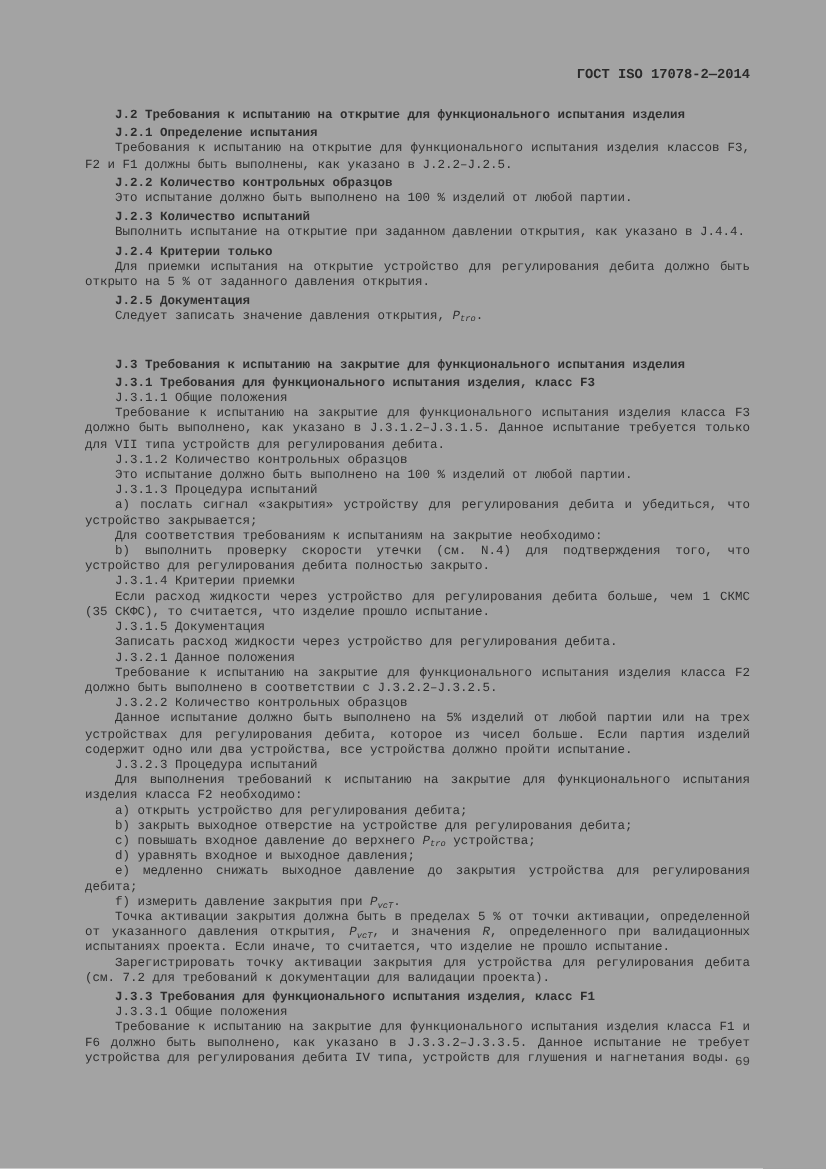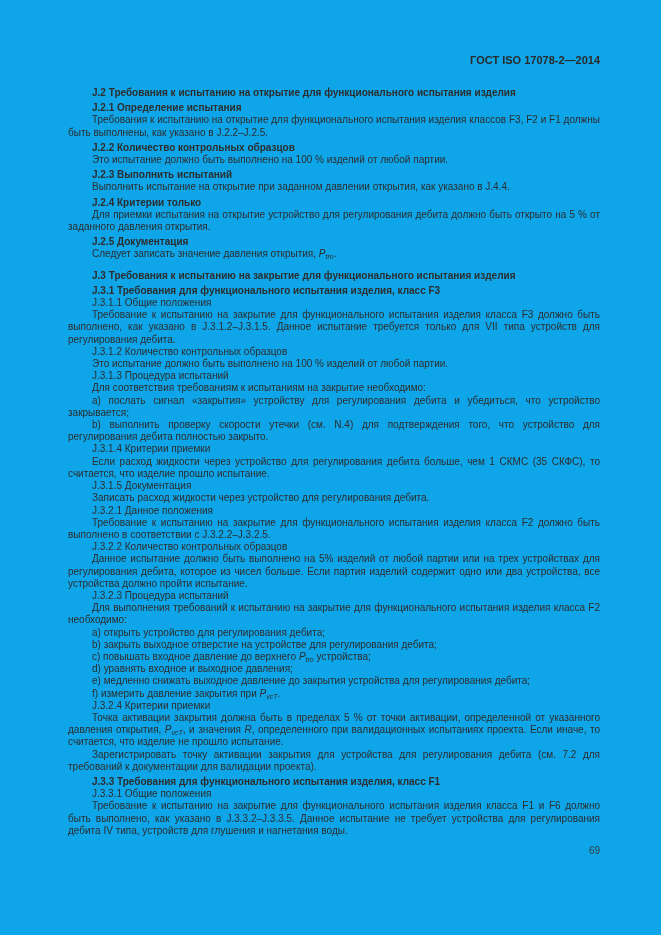--- a/index.html
+++ b/index.html
@@ -4,22 +4,22 @@
 <style>
   html, body {
     margin: 0;
     padding: 0;
     background: #ffffff;
   }
   .page {
     position: relative;
     width: 661px;
     height: 935px;
-    background: #0ea5e9;
-    font-family: Liberation Sans, sans-serif;
+    background: #a3a3a3;
+    font-family: Liberation Mono, monospace;
     color: #2d2d2d;
     overflow: hidden;
   }
   .doc-header {
     position: absolute;
     top: 54px;
     left: 68px;
     right: 61px;
     text-align: right;
     font-weight: bold;
@@ -33,21 +33,21 @@
     left: 68px;
     right: 61px;
     font-size: 10px;
     line-height: 12.2px;
     text-align: justify;
   }
   .blk {
     margin: 0;
     text-indent: 24px;
   }
-  .blk.h2 { font-weight: bold; margin-top: 9px; }
+  .blk.h2 { font-weight: bold; margin-top: 26px; }
   .blk.h3 { font-weight: bold; margin-top: 3px; }
   .blk.h4 { font-weight: normal; }
   .content > .blk:first-child { margin-top: 0; }
   .pvar i { font-style: italic; }
   sub {
     font-size: 7px;
     font-style: italic;
     line-height: 0;
     vertical-align: -2px;
   }
@@ -66,53 +66,52 @@
   <div class="doc-header">
     <span>ГОСТ ISO 17078-2—2014</span>
   </div>
 
   <div class="content">
       <p class="blk h2">J.2 Требования к испытанию на открытие для функционального испытания изделия</p>
       <p class="blk h3">J.2.1 Определение испытания</p>
       <p class="blk p">Требования к испытанию на открытие для функционального испытания изделия классов F3, F2 и F1 должны быть выполнены, как указано в J.2.2–J.2.5.</p>
       <p class="blk h3">J.2.2 Количество контрольных образцов</p>
       <p class="blk p">Это испытание должно быть выполнено на 100 % изделий от любой партии.</p>
-      <p class="blk h3">J.2.3 Выполнить испытаний</p>
+      <p class="blk h3">J.2.3 Количество испытаний</p>
       <p class="blk p">Выполнить испытание на открытие при заданном давлении открытия, как указано в J.4.4.</p>
       <p class="blk h3">J.2.4 Критерии только</p>
       <p class="blk p">Для приемки испытания на открытие устройство для регулирования дебита должно быть открыто на 5 % от заданного давления открытия.</p>
       <p class="blk h3">J.2.5 Документация</p>
       <p class="blk p">Следует записать значение давления открытия, <span class="pvar"><i>P</i><sub>tro</sub></span>.</p>
       <p class="blk h2">J.3 Требования к испытанию на закрытие для функционального испытания изделия</p>
       <p class="blk h3">J.3.1 Требования для функционального испытания изделия, класс F3</p>
       <p class="blk h4">J.3.1.1 Общие положения</p>
       <p class="blk p">Требование к испытанию на закрытие для функционального испытания изделия класса F3 должно быть выполнено, как указано в J.3.1.2–J.3.1.5. Данное испытание требуется только для VII типа устройств для регулирования дебита.</p>
       <p class="blk h4">J.3.1.2 Количество контрольных образцов</p>
       <p class="blk p">Это испытание должно быть выполнено на 100 % изделий от любой партии.</p>
       <p class="blk h4">J.3.1.3 Процедура испытаний</p>
+      <p class="blk li">a) послать сигнал «закрытия» устройству для регулирования дебита и убедиться, что устройство закрывается;</p>
       <p class="blk p">Для соответствия требованиям к испытаниям на закрытие необходимо:</p>
-      <p class="blk li">a) послать сигнал «закрытия» устройству для регулирования дебита и убедиться, что устройство закрывается;</p>
       <p class="blk li">b) выполнить проверку скорости утечки (см. N.4) для подтверждения того, что устройство для регулирования дебита полностью закрыто.</p>
       <p class="blk h4">J.3.1.4 Критерии приемки</p>
       <p class="blk p">Если расход жидкости через устройство для регулирования дебита больше, чем 1 СКМС (35 СКФС), то считается, что изделие прошло испытание.</p>
       <p class="blk h4">J.3.1.5 Документация</p>
       <p class="blk p">Записать расход жидкости через устройство для регулирования дебита.</p>
       <p class="blk h4">J.3.2.1 Данное положения</p>
       <p class="blk p">Требование к испытанию на закрытие для функционального испытания изделия класса F2 должно быть выполнено в соответствии с J.3.2.2–J.3.2.5.</p>
       <p class="blk h4">J.3.2.2 Количество контрольных образцов</p>
       <p class="blk p">Данное испытание должно быть выполнено на 5% изделий от любой партии или на трех устройствах для регулирования дебита, которое из чисел больше. Если партия изделий содержит одно или два устройства, все устройства должно пройти испытание.</p>
       <p class="blk h4">J.3.2.3 Процедура испытаний</p>
       <p class="blk p">Для выполнения требований к испытанию на закрытие для функционального испытания изделия класса F2 необходимо:</p>
       <p class="blk li">a) открыть устройство для регулирования дебита;</p>
       <p class="blk li">b) закрыть выходное отверстие на устройстве для регулирования дебита;</p>
       <p class="blk li">c) повышать входное давление до верхнего <span class="pvar"><i>P</i><sub>tro</sub></span> устройства;</p>
       <p class="blk li">d) уравнять входное и выходное давления;</p>
       <p class="blk li">e) медленно снижать выходное давление до закрытия устройства для регулирования дебита;</p>
       <p class="blk li">f) измерить давление закрытия при <span class="pvar"><i>P</i><sub>vcT</sub></span>.</p>
-      <p class="blk h4">J.3.2.4 Критерии приемки</p>
       <p class="blk p">Точка активации закрытия должна быть в пределах 5 % от точки активации, определенной от указанного давления открытия, <span class="pvar"><i>P</i><sub>vcT</sub></span>, и значения <i>R</i>, определенного при валидационных испытаниях проекта. Если иначе, то считается, что изделие не прошло испытание.</p>
       <p class="blk p">Зарегистрировать точку активации закрытия для устройства для регулирования дебита (см. 7.2 для требований к документации для валидации проекта).</p>
       <p class="blk h3">J.3.3 Требования для функционального испытания изделия, класс F1</p>
       <p class="blk h4">J.3.3.1 Общие положения</p>
       <p class="blk p">Требование к испытанию на закрытие для функционального испытания изделия класса F1 и F6 должно быть выполнено, как указано в J.3.3.2–J.3.3.5. Данное испытание не требует устройства для регулирования дебита IV типа, устройств для глушения и нагнетания воды.</p>
     </div>
 
   <div class="footer-page">69</div>
 </div>
 

